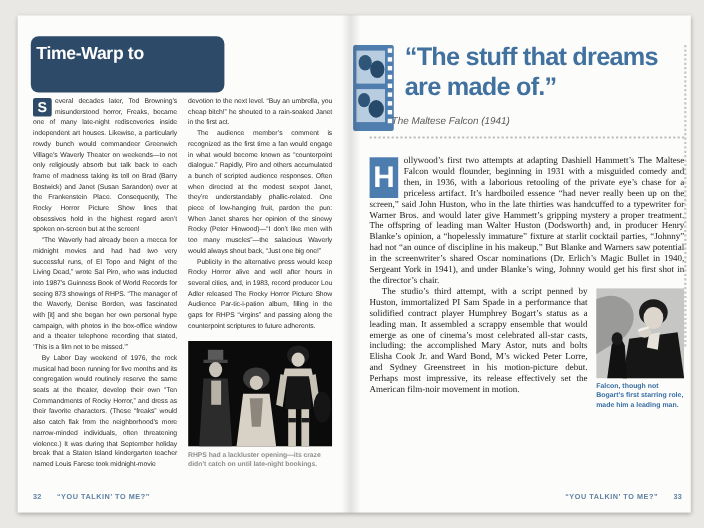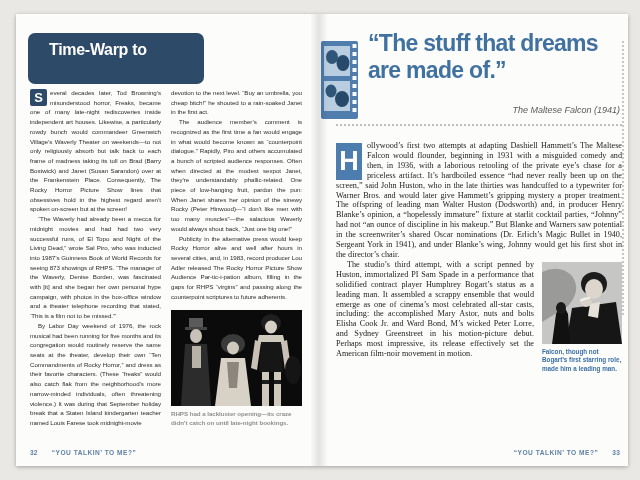--- a/index.html
+++ b/index.html
@@ -19,21 +19,21 @@
     position:absolute;left:294px;top:0;width:18px;height:452px;
     background:linear-gradient(to right, rgba(0,0,0,0) 0%, rgba(0,0,0,.10) 50%, rgba(0,0,0,0) 100%);
     pointer-events:none;
   }
   
   .title-box{
     position:absolute;left:12px;top:19px;width:176px;height:51px;
     background:#2d4a68;border-radius:7px;
     color:#fff;font-weight:bold;font-size:16px;line-height:19.5px;
     letter-spacing:-0.3px;
-    padding:7px 0 0 21px;box-sizing:border-box;
+    padding:7px 0 0 5px;box-sizing:border-box;
   }
   .lcols{
     position:absolute;left:14px;top:74px;width:272px;
     display:flex;gap:10px;
   }
   .lcol{flex:1;min-width:0;}
   .lbody{
     font-size:6.2px;line-height:9.7px;color:#2b2b2b;
     text-align:justify;letter-spacing:-0.05px;
   }
@@ -54,27 +54,27 @@
     color:#5f81a3;letter-spacing:.5px;
   }
   .footer-left{left:14px;}
   .footer-right{right:8px;text-align:right;}
   .footer .pnum{letter-spacing:.2px;}
   .footer-left .pnum{margin-right:14px;}
   .footer-right .pnum{margin-left:14px;}
   
   .strip-icon{position:absolute;left:305px;top:27px;}
   .quote{
-    position:absolute;left:352px;top:16px;width:262px;
+    position:absolute;left:352px;top:24px;width:262px;
     font-size:23px;line-height:27px;font-weight:800;
     color:#41719f;letter-spacing:-0.7px;
   }
   .attribution{
     position:absolute;left:340px;top:91px;width:264px;
-    text-align:right;font-style:italic;font-size:9px;color:#5a5a5a;
+    font-style:italic;font-size:9px;color:#5a5a5a;
   }
   .dotted-h{
     position:absolute;left:320px;top:110px;width:286px;height:0;
     border-top:2px dotted #bdbdbd;
   }
   .dotted-v{
     position:absolute;left:606px;top:27px;height:274px;width:0;
     border-left:2px dotted #c6c6c6;
   }
   .rbody{

